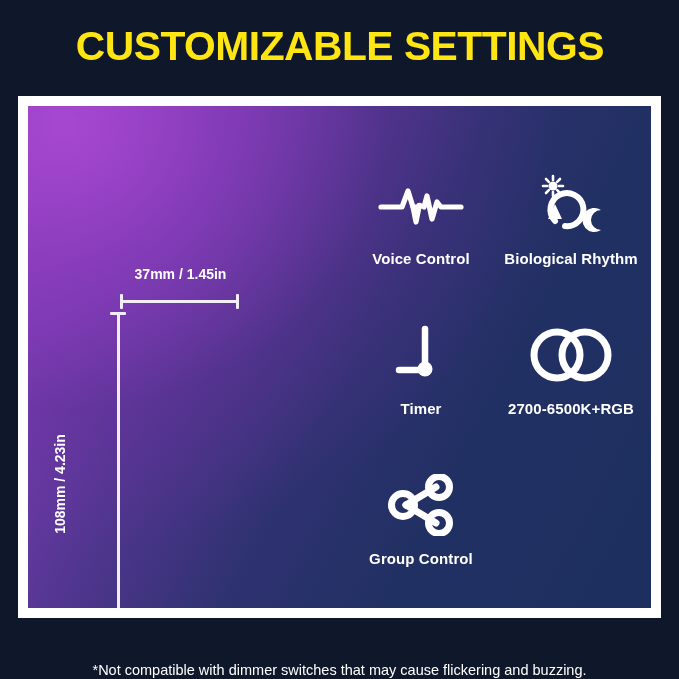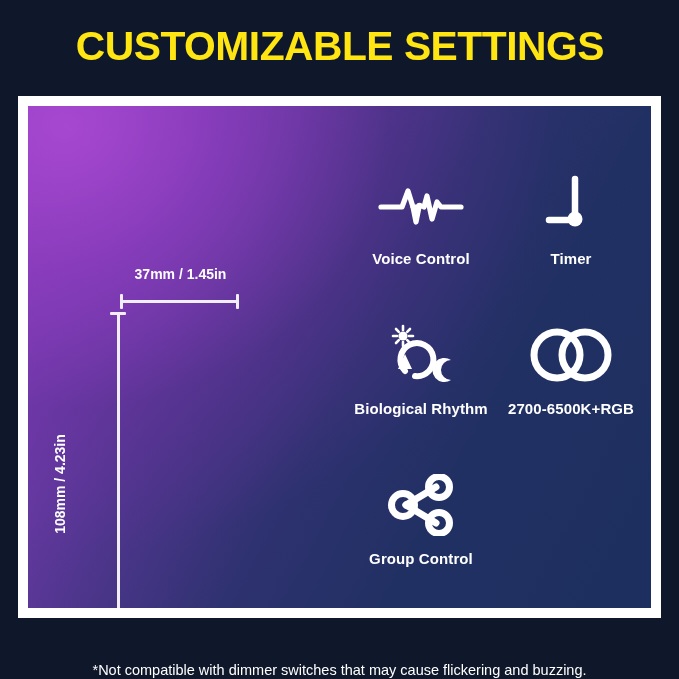--- a/index.html
+++ b/index.html
@@ -265,31 +265,20 @@
 
         <div class="feature">
           <div class="feature-icon">
             <svg viewBox="0 0 86 46" width="86" height="46">
               <path d="M3 25 H24 L30 9 L35 25 L40 25 M46 25 L49 14 L54 37 L59 20 L63 25 H83" stroke="#ffffff" stroke-width="5.2" fill="none" stroke-linecap="round" stroke-linejoin="round"></path>
               <path d="M35 25 L38 40 L41 25" stroke="#ffffff" stroke-width="5.2" fill="none" stroke-linecap="round" stroke-linejoin="round"></path>
               <circle cx="41.5" cy="24" r="3.2" fill="#ffffff"></circle>
             </svg>
           </div>
           <div class="feature-label">Voice Control</div>
-        </div>
-
-        <div class="feature">
-          <div class="feature-icon">
-            <svg viewBox="0 0 64 64" width="64" height="64">
-              <line x1="36" y1="6" x2="36" y2="44" stroke="#ffffff" stroke-width="6.5" stroke-linecap="round"></line>
-              <line x1="10" y1="47" x2="36" y2="47" stroke="#ffffff" stroke-width="6.5" stroke-linecap="round"></line>
-              <circle cx="36" cy="46" r="7.5" fill="#ffffff"></circle>
-            </svg>
-          </div>
-          <div class="feature-label">Timer</div>
         </div>
 
         <div class="feature">
           <div class="feature-icon">
             <svg viewBox="0 0 72 62" width="72" height="62">
               <g stroke="#ffffff" stroke-width="2.6" stroke-linecap="round">
                 <line x1="18" y1="2" x2="18" y2="6"></line>
                 <line x1="18" y1="18" x2="18" y2="22"></line>
                 <line x1="8" y1="12" x2="12" y2="12"></line>
                 <line x1="24" y1="12" x2="28" y2="12"></line>
@@ -302,20 +291,31 @@
               <path d="M20 47 A16.5 16.5 0 1 1 30 52" stroke="#ffffff" stroke-width="6" fill="none" stroke-linecap="round"></path>
               <path d="M20 30 L13 45 L27 45 Z" fill="#ffffff"></path>
               <path d="M66 36 A12 12 0 1 0 66 56 A9.5 9.5 0 1 1 66 36 Z" fill="#ffffff"></path>
             </svg>
           </div>
           <div class="feature-label">Biological Rhythm</div>
         </div>
 
         <div class="feature">
           <div class="feature-icon">
+            <svg viewBox="0 0 64 64" width="64" height="64">
+              <line x1="36" y1="6" x2="36" y2="44" stroke="#ffffff" stroke-width="6.5" stroke-linecap="round"></line>
+              <line x1="10" y1="47" x2="36" y2="47" stroke="#ffffff" stroke-width="6.5" stroke-linecap="round"></line>
+              <circle cx="36" cy="46" r="7.5" fill="#ffffff"></circle>
+            </svg>
+          </div>
+          <div class="feature-label">Timer</div>
+        </div>
+
+        <div class="feature">
+          <div class="feature-icon">
             <svg viewBox="0 0 92 56" width="92" height="56">
               <circle cx="32" cy="28" r="23" stroke="#ffffff" stroke-width="7" fill="none"></circle>
               <circle cx="60" cy="28" r="23" stroke="#ffffff" stroke-width="7" fill="none"></circle>
             </svg>
           </div>
           <div class="feature-label">2700-6500K+RGB</div>
         </div>
 
 
         <div class="feature">

